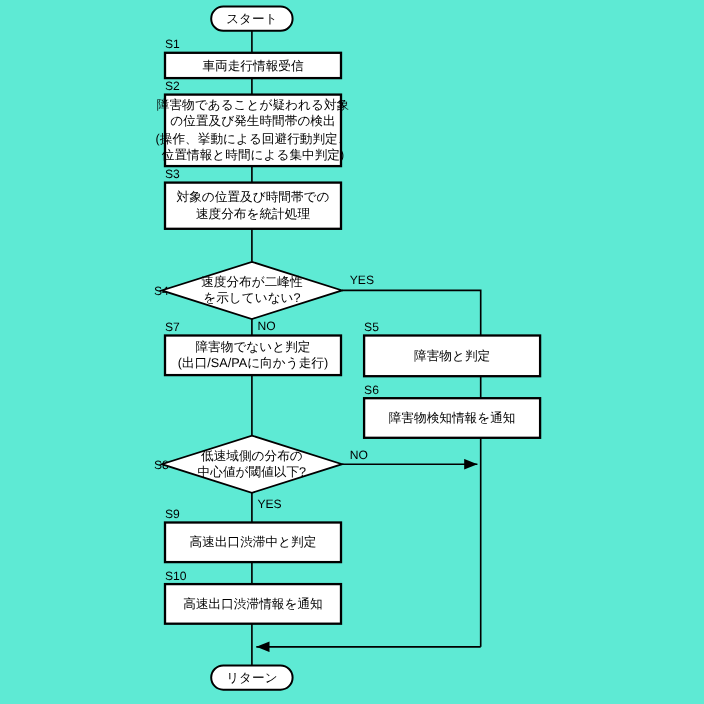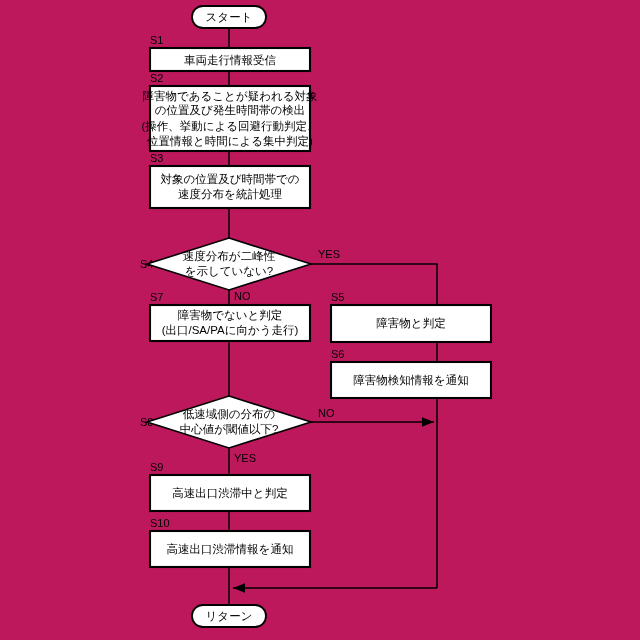--- a/index.html
+++ b/index.html
@@ -4,21 +4,21 @@
 <style>
   html, body {
     margin: 0;
     padding: 0;
     background: #ffffff;
   }
   #page {
     position: relative;
     width: 640px;
     height: 640px;
-    background: #be185d;
+    background: #5eead4;
     font-family: "Liberation Sans", "DejaVu Sans", sans-serif;
     overflow: hidden;
   }
   svg.flow {
     position: absolute;
     left: 0;
     top: 0;
     width: 640px;
     height: 640px;
   }

